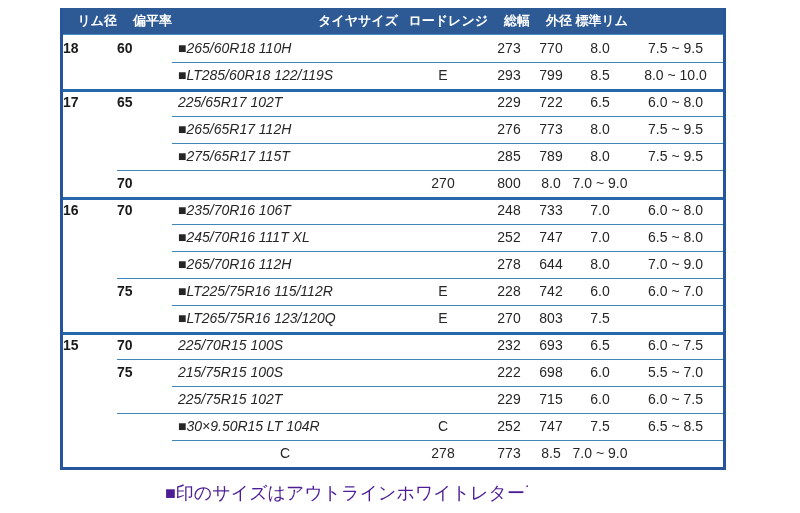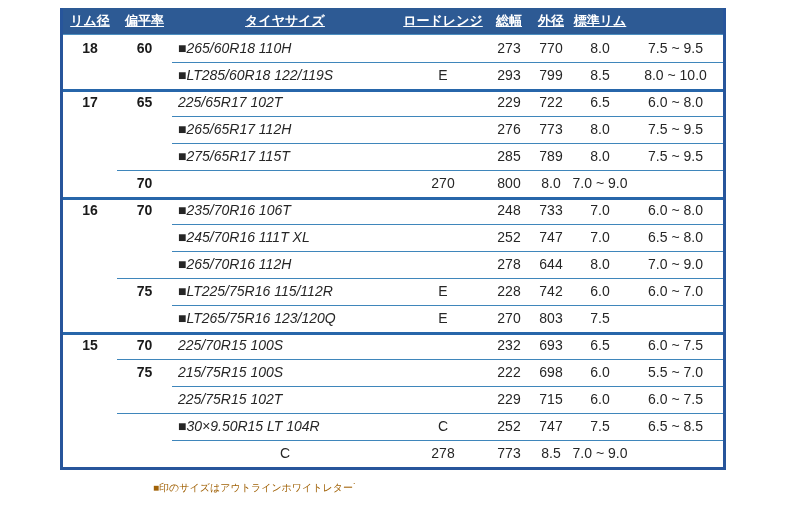--- a/index.html
+++ b/index.html
@@ -15,37 +15,37 @@
   .grid-row{
     display:grid;
     grid-template-columns:54px 55px 226px 90px 42px 42px 56px 95px;
   }
   .thead{
     height:26px;background:#2d5a94;color:#ffffff;
     font-size:13px;font-weight:bold;
     align-items:center;
     border-bottom:1px solid #4d8fc0;
   }
-  .thead .hcell{text-align:center;white-space:nowrap;text-decoration:underline;}
+  .thead .hcell{text-align:right;white-space:nowrap;}
   .trow{
     position:relative;height:27px;
     font-size:14px;color:#262626;
     align-items:center;
   }
   .divider{position:absolute;right:0;top:0;height:1px;background:#3f86bb;}
   .divider.size{left:109px;}
   .divider.aspect{left:54px;}
   .divider.group{left:0;height:3px;background:#2766aa;}
   .cell{white-space:nowrap;overflow:visible;line-height:27px;}
-  .c-rim,.c-aspect{font-weight:bold;text-align:center;color:#1a1a1a;}
+  .c-rim,.c-aspect{font-weight:bold;color:#1a1a1a;}
   .c-size{text-align:left;padding-left:6px;font-style:italic;}
   .c-load,.c-width,.c-od,.c-std,.c-app{text-align:center;}
   .footnote{
-    position:absolute;left:153px;top:481px;
-    font-size:10px;color:#a16207;white-space:nowrap;
+    position:absolute;left:165px;top:481px;
+    font-size:18px;color:#4c1d95;white-space:nowrap;
   }
 </style>
 </head>
 <body>
 
 <div class="page">
   <div class="tire-table">
     <div class="grid-row thead">
       <div class="hcell">リム径</div>
       <div class="hcell">偏平率</div>

